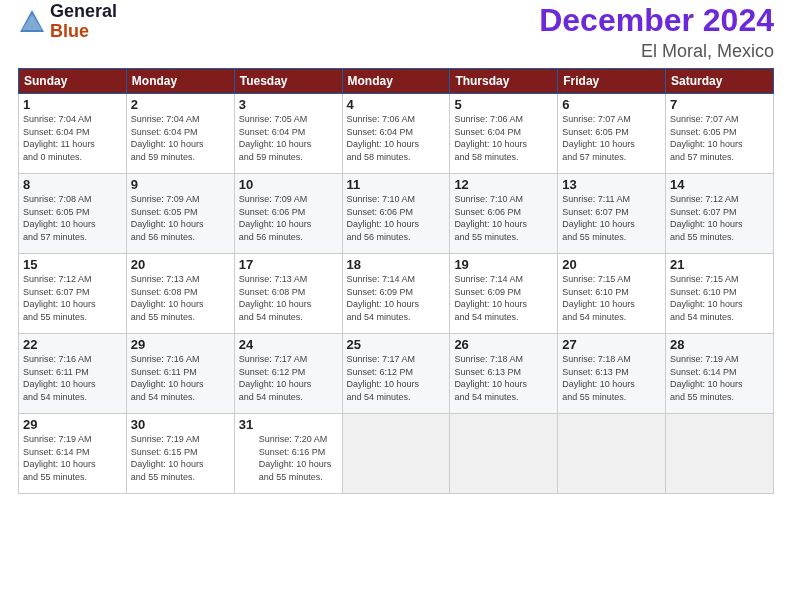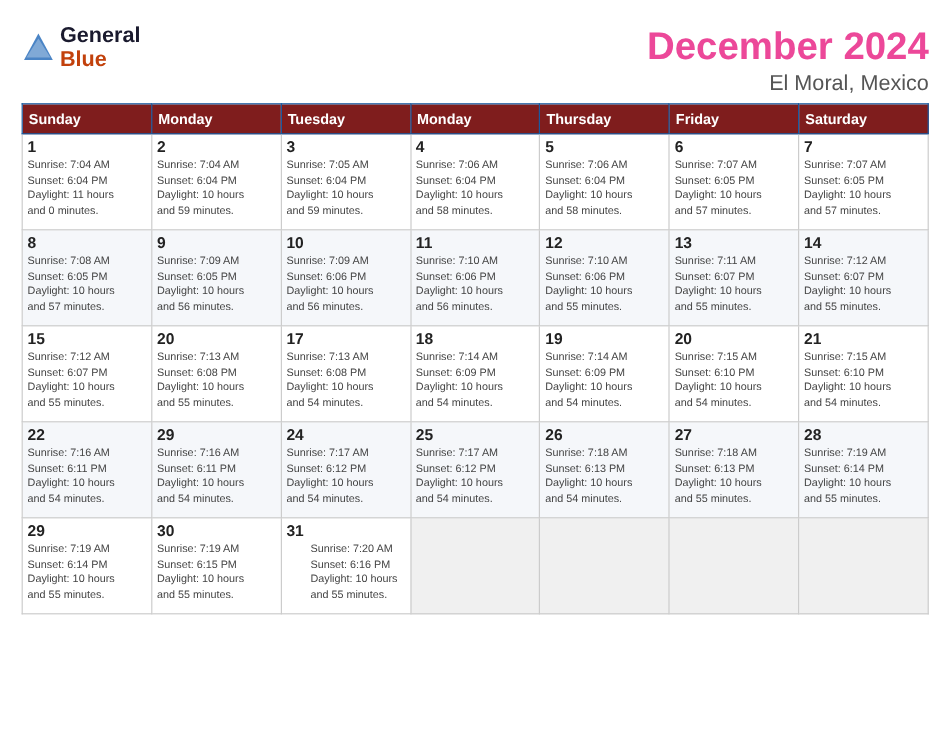--- a/index.html
+++ b/index.html
@@ -5,21 +5,21 @@
     * { margin: 0; padding: 0; box-sizing: border-box; }
     body {
       font-family: Arial, sans-serif;
       background: #fff;
       width: 792px;
       height: 612px;
       overflow: hidden;
     }
     .container {
       width: 792px;
-      padding: 20px 18px 10px 18px;
+      padding: 2px 18px 10px 18px;
     }
     .header-row {
       display: flex;
       justify-content: space-between;
       align-items: flex-start;
       margin-bottom: 6px;
     }
     .logo {
       display: flex;
       align-items: center;
@@ -35,21 +35,21 @@
       width: 28px;
       height: 28px;
       margin-right: 4px;
     }
     .title-area {
       text-align: right;
     }
     .month-title {
       font-size: 32px;
       font-weight: bold;
-      color: #ec4899;
+      color: #6d28d9;
     }
     .location {
       font-size: 18px;
       color: #555;
       margin-top: 2px;
     }
     .calendar-table {
       width: 100%;
       border-collapse: collapse;
       table-layout: fixed;

